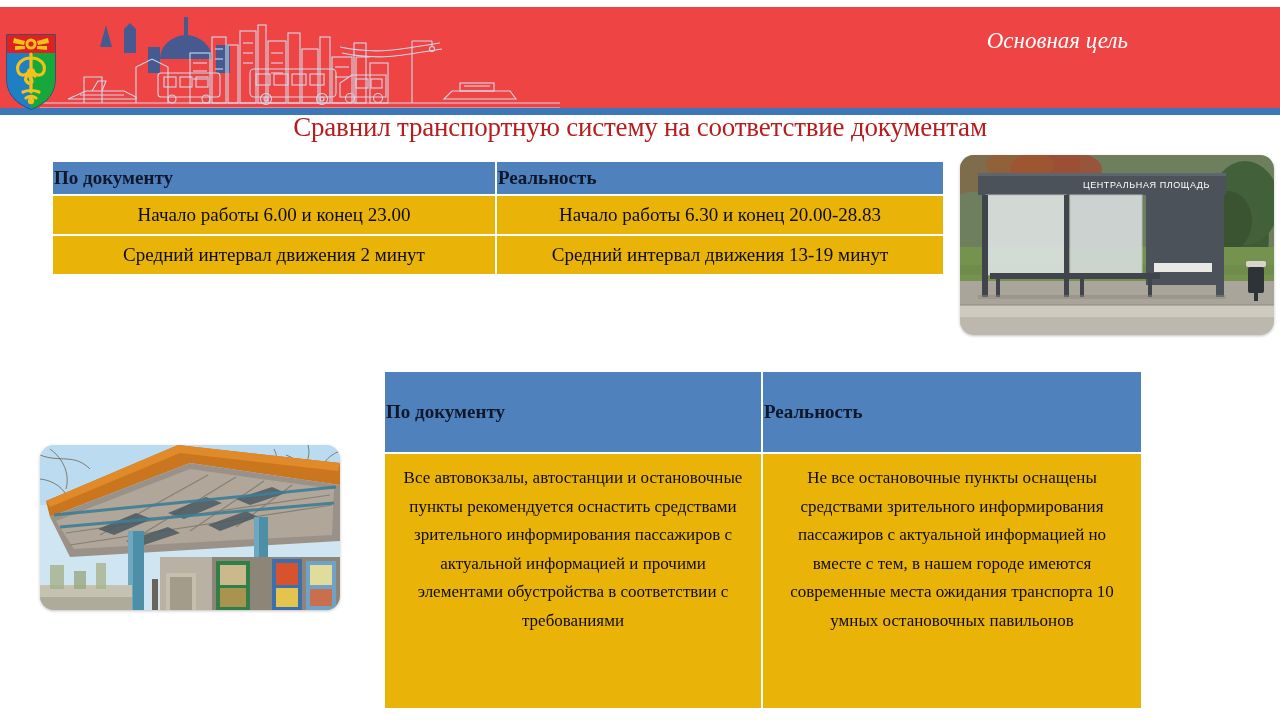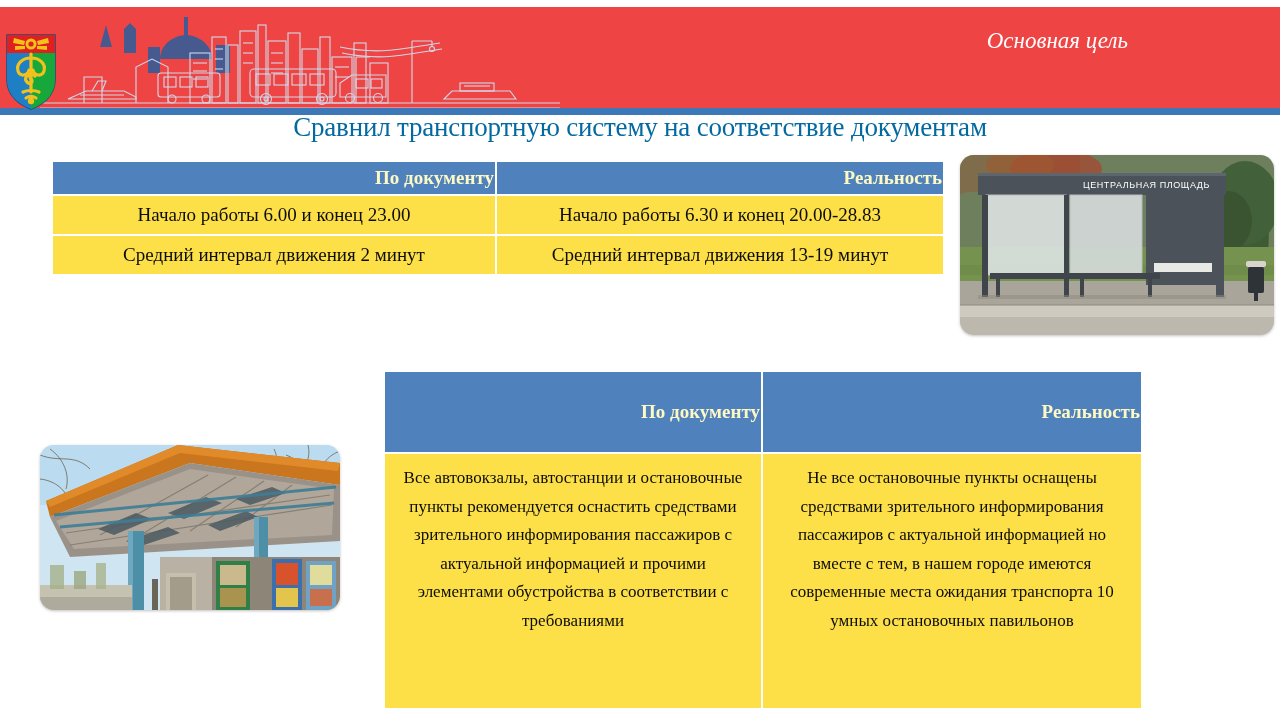--- a/index.html
+++ b/index.html
@@ -55,43 +55,43 @@
     z-index: 5;
   }
 
   
   .slide-title {
     position: absolute;
     left: 0; top: 112px;
     width: 1280px;
     text-align: center;
     font-size: 27px;
-    color: #0369a1;
+    color: #b91c1c;
     font-family: "Liberation Serif", "DejaVu Serif", serif;
     letter-spacing: -0.2px;
     white-space: nowrap;
   }
 
   
   .tbl {
     position: absolute;
     border-collapse: separate;
     border-spacing: 2px;
     table-layout: fixed;
   }
   .tbl th {
     background: #4F81BD;
-    color: #fef9c3;
+    color: #0f172a;
     font-weight: bold;
-    text-align: right;
+    text-align: left;
     vertical-align: middle;
     font-family: "Liberation Serif", "DejaVu Serif", serif;
   }
   .tbl td {
-    background: #fde047;
+    background: #eab308;
     color: #0D0D0D;
     text-align: center;
     vertical-align: middle;
     font-family: "Liberation Serif", "DejaVu Serif", serif;
   }
 
   
   #table-schedule {
     left: 51px; top: 160px;
     width: 892px;

